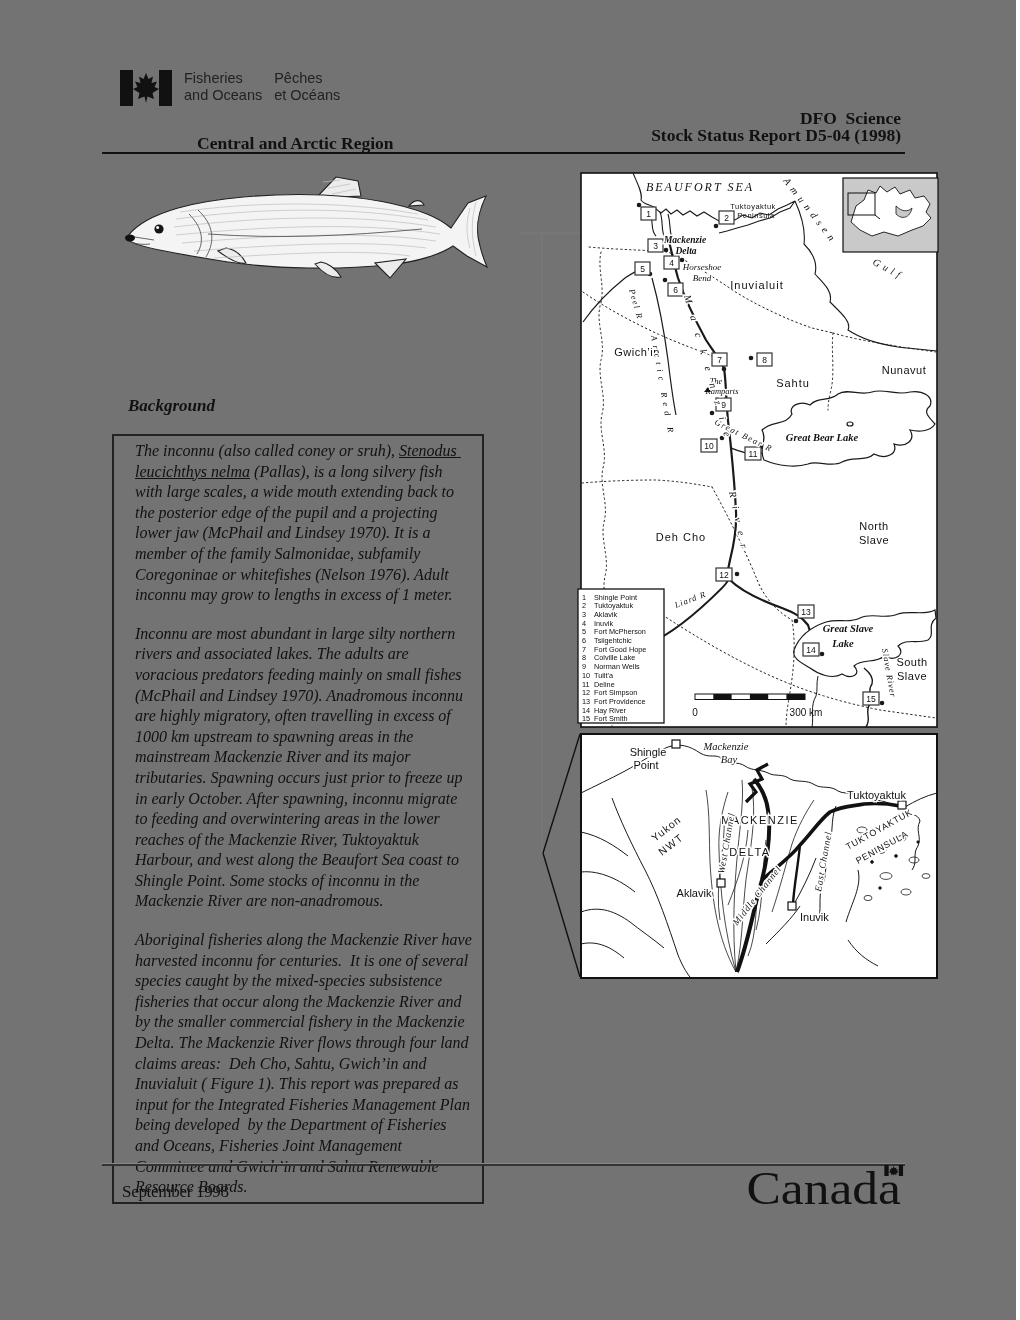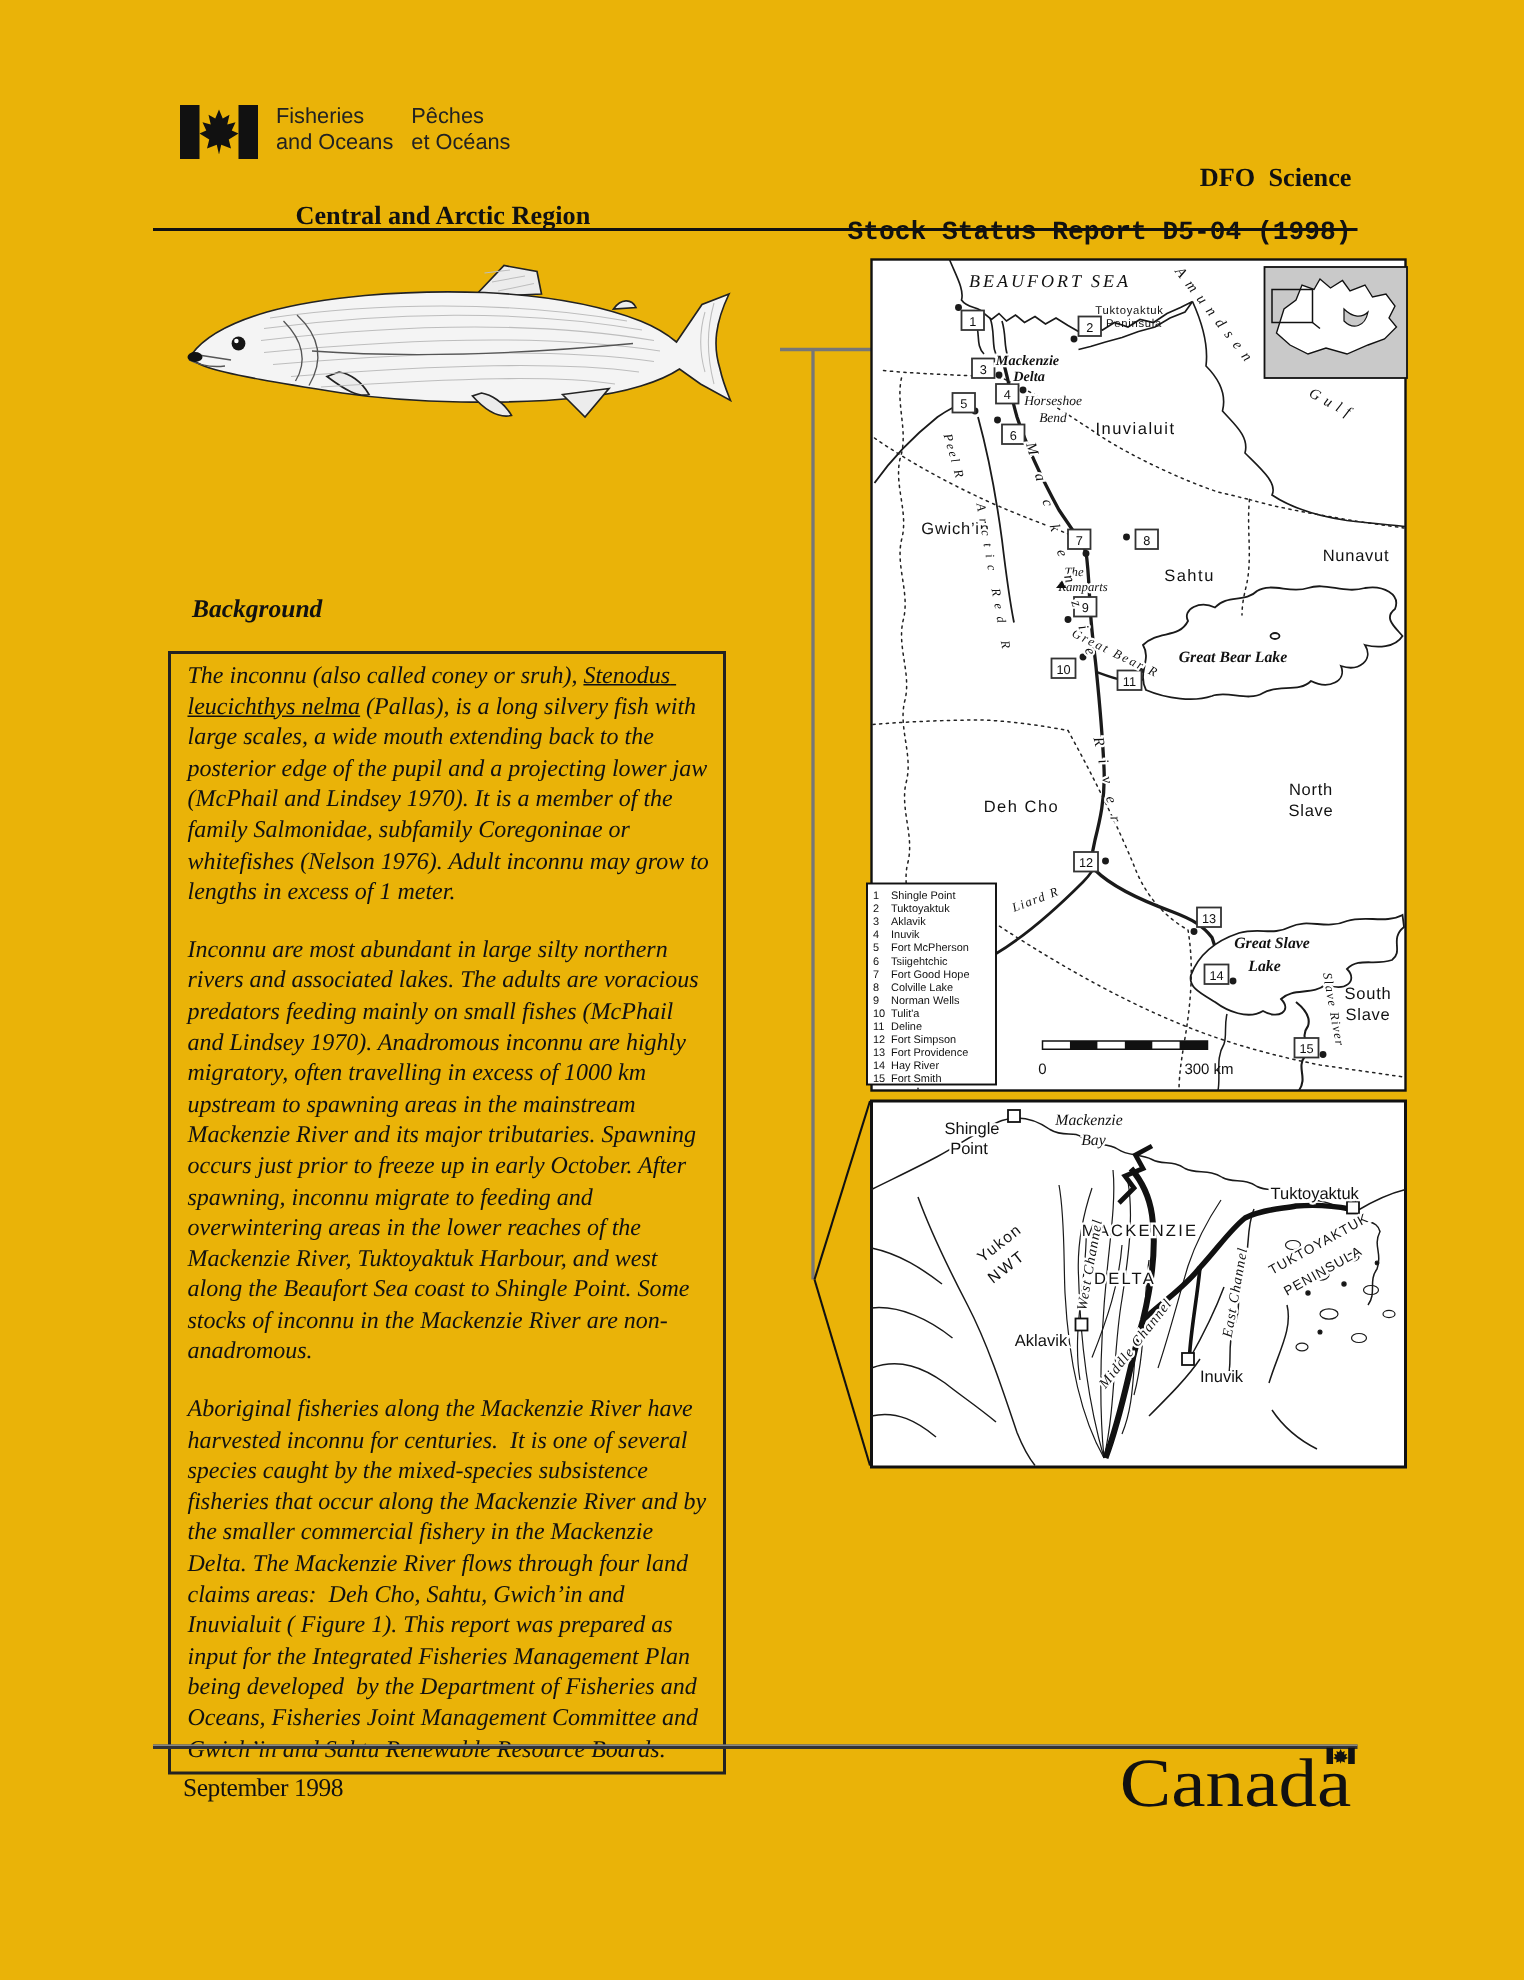--- a/index.html
+++ b/index.html
@@ -1,29 +1,29 @@
 <!DOCTYPE html>
 <html><head>
 <meta charset="utf-8">
 <style>
   html,body{margin:0;padding:0;background:#fff;}
-  .page{position:relative;width:1016px;height:1320px;background:#eab308;overflow:hidden;
+  .page{position:relative;width:1016px;height:1320px;background:#737373;overflow:hidden;
         font-family:"Liberation Serif",serif;color:#111;}
   .abs{position:absolute;}
   
   .logo{left:120px;top:70px;display:flex;gap:12px;align-items:flex-start;}
   .logo-txt{font-family:"Liberation Sans",sans-serif;font-size:14.5px;line-height:17px;color:#222;}
   .hdr-b{font-weight:bold;font-size:17.5px;white-space:pre;}
   .hdr-rule{left:102px;top:152px;width:803px;height:2px;background:#111;}
   
   .doc-title{left:122px;top:334px;font-size:27px;font-weight:bold;}
   .sec-head{left:128px;top:396px;font-size:17px;font-weight:bold;font-style:italic;}
   
   .textbox{left:112px;top:434px;width:372px;box-sizing:border-box;border:2px solid #222;
-           padding:5px 9px 4px 11px;}
+           padding:5px 9px 4px 21px;}
   .textbox p{margin:0 0 18px 0;font-style:italic;font-size:16px;line-height:20.6px;white-space:pre-wrap;}
   .textbox p:last-child{margin-bottom:0;}
   .sp{text-decoration:underline;}
   
   .caption{left:540px;top:1018px;width:384px;font-size:19.5px;line-height:27.5px;}
   
   .bot-rule{left:102px;top:1163px;width:803px;height:3px;background:#333;border-top:1px solid #888;box-sizing:border-box;}
   .date{left:122px;top:1182px;font-size:17px;letter-spacing:-0.3px;}
   .wordmark{right:115px;top:1166px;font-size:46px;line-height:46px;transform:scaleX(1.12);transform-origin:100% 0;
             position:absolute;}
@@ -51,21 +51,21 @@
       <div>and Oceans</div>
     </div>
     <div class="logo-txt">
       <div>Pêches</div>
       <div>et Océans</div>
     </div>
   </div>
 
   <div class="abs hdr-b" style="right:115px;top:108px;">DFO  Science</div>
   <div class="abs hdr-b" style="left:197px;top:133px;">Central and Arctic Region</div>
-  <div class="abs hdr-b" style="right:115px;top:145px;font-family:Liberation Mono, monospace;">Stock Status Report D5-04 (1998)</div>
+  <div class="abs hdr-b" style="right:115px;top:125px;">Stock Status Report D5-04 (1998)</div>
   <div class="abs hdr-rule"></div>
 
   <svg class="abs" style="left:118px;top:172px;" width="380" height="113" viewBox="0 0 380 113">
     <g stroke="#222" stroke-width="1.1" fill="#f4f4f4">
 
       <path d="M198,26 L218,5 L240,9 L243,24 Z" fill="#ececec"></path>
 
       <path d="M10,64 C18,53 36,43 60,36 C96,26 150,21 205,23 C246,25 281,31 309,42
                C319,46 327,51 333,56 L350,31 L368,24 C359,43 357,58 362,74 C364,83 367,90 369,95
                L349,84 L335,74 C323,82 300,90 270,93 C220,98 158,97 110,90 C72,84 34,78 18,72

